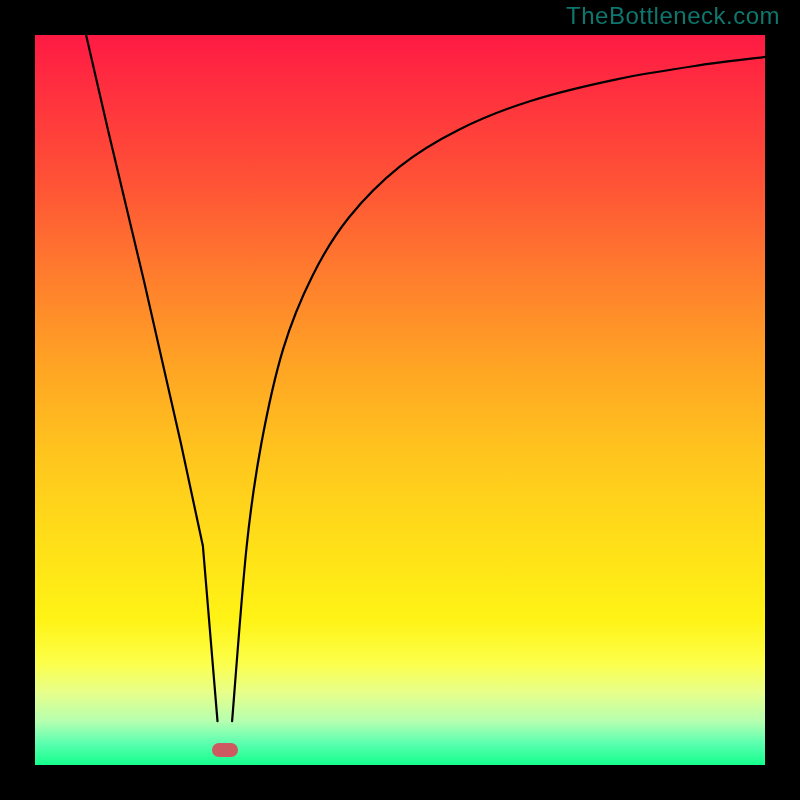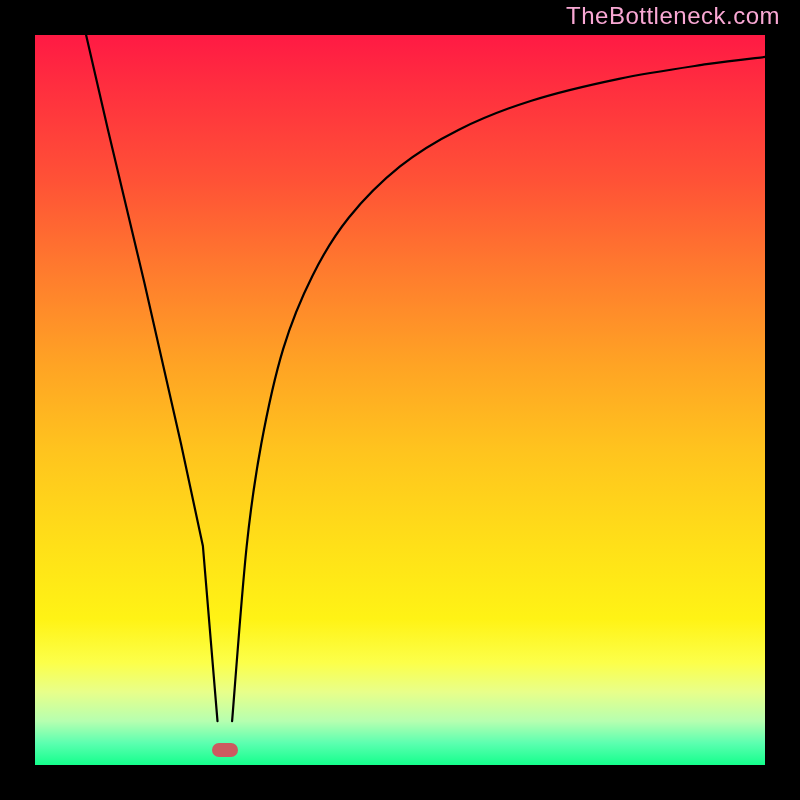--- a/index.html
+++ b/index.html
@@ -13,21 +13,21 @@
   .frame {
     width: 800px;
     height: 800px;
     background: #000;
     position: relative;
   }
   .watermark {
     position: absolute;
     top: 2px;
     right: 20px;
-    color: #f9a8d4;
+    color: #0f766e;
     font-size: 24px;
     font-weight: 400;
     letter-spacing: 0.5px;
     z-index: 20;
   }
   .plot-area {
     position: absolute;
     left: 35px;
     top: 35px;
     width: 730px;

